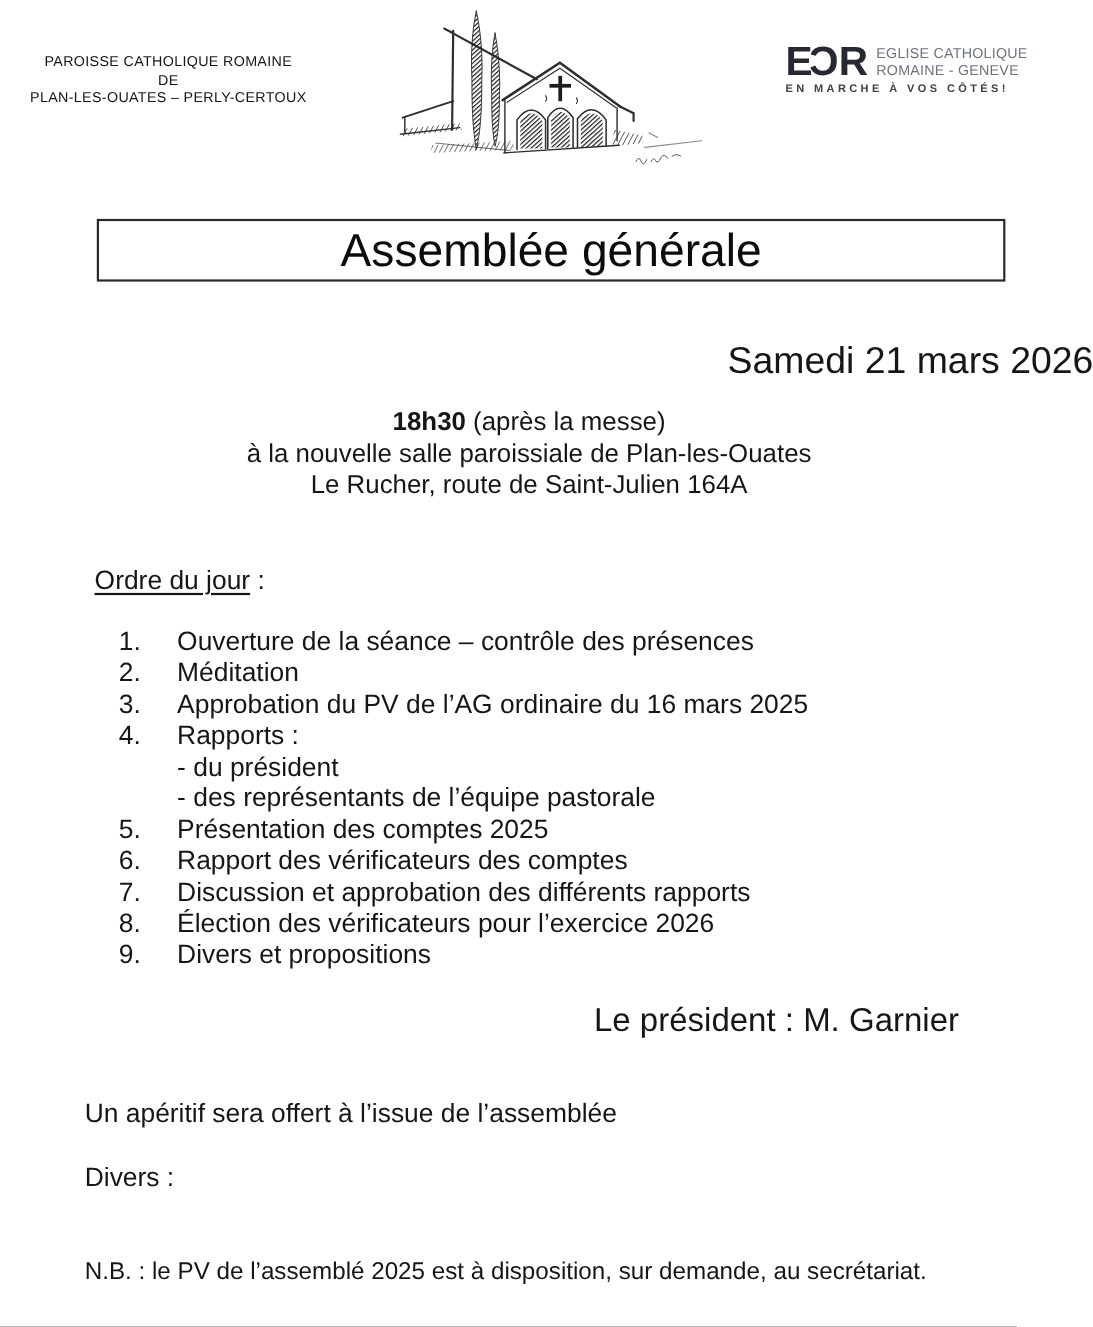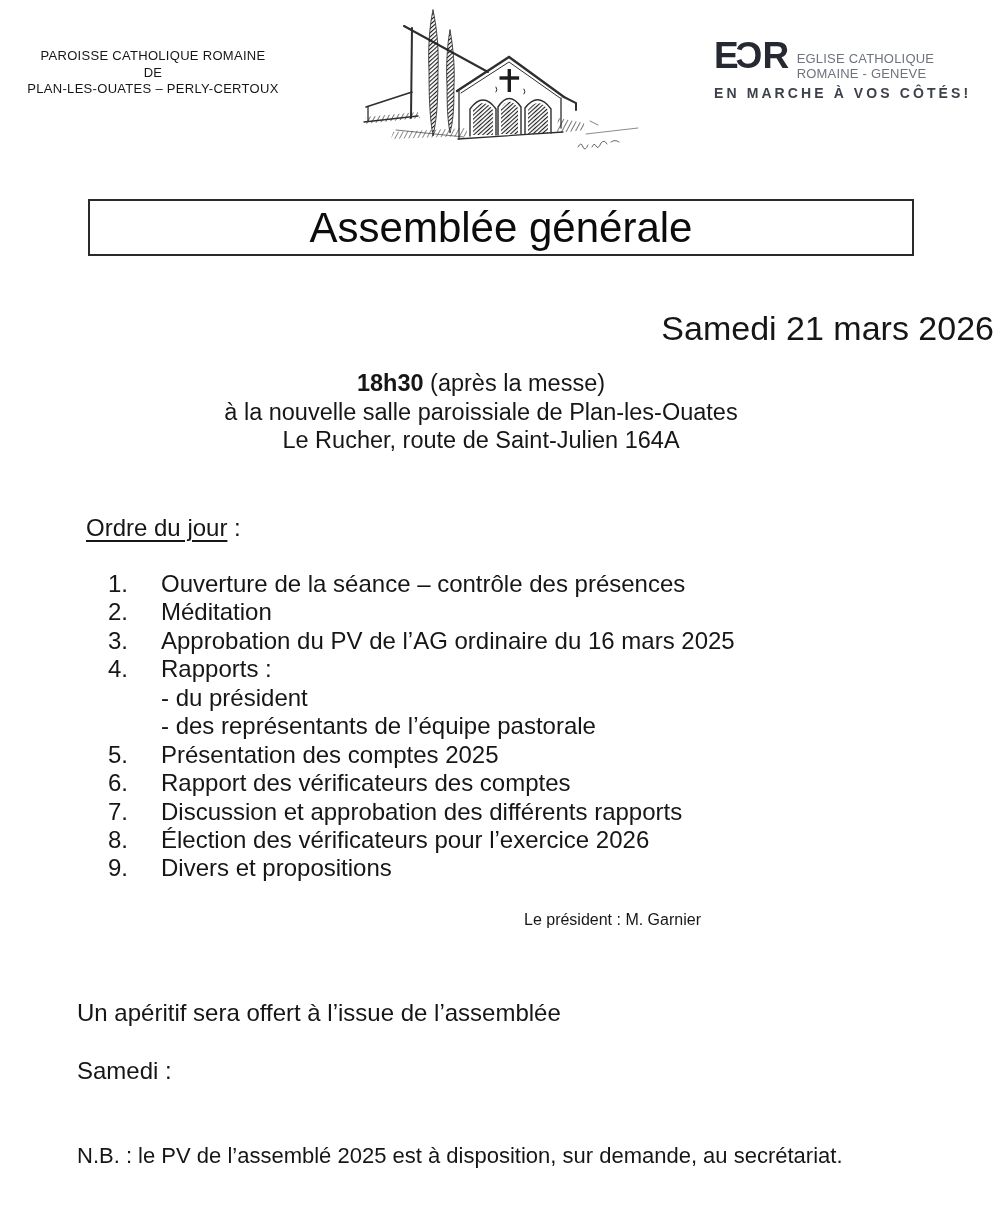--- a/index.html
+++ b/index.html
@@ -12,41 +12,41 @@
   .abs{position:absolute;}
   
   .parish{left:10px;top:48px;width:286px;text-align:center;
     font-size:13px;line-height:16.5px;letter-spacing:.3px;}
   .sketch{left:338px;top:6px;width:312px;height:148px;}
   .logo{left:714px;top:40px;width:266px;}
   .logo-row{display:flex;align-items:flex-start;}
   .logo-initials{font-size:37px;line-height:32px;font-weight:800;
     letter-spacing:-1.5px;color:#262932;}
   .logo-initials .mirror{display:inline-block;transform:scaleX(-1);}
-  .logo-org{margin-left:9px;margin-top:12px;font-size:13px;line-height:14.5px;
+  .logo-org{margin-left:9px;margin-top:2px;font-size:13px;line-height:14.5px;
     letter-spacing:.2px;color:#6e737c;font-weight:400;white-space:nowrap;}
-  .logo-tagline{margin-top:4px;font-size:14px;font-weight:700;
+  .logo-tagline{margin-top:4px;font-size:10px;font-weight:700;
     letter-spacing:3.1px;color:#3c414a;white-space:nowrap;}
   
   .title-box{left:76px;top:199px;width:822px;height:53px;
     border:2px solid #2a2a2a;display:flex;align-items:center;justify-content:center;margin-left:12px;}
   .title-box .t{font-size:42px;color:#0c0c0c;letter-spacing:0;}
   
   .date-line{left:0;top:309px;width:994px;text-align:right;font-size:34px;}
   .event-lines{left:0;top:369px;width:962px;text-align:center;
     font-size:23.5px;line-height:28.5px;}
   .b{font-weight:700;}
   
   .ordre{left:86px;top:514px;font-size:24px;}
   .u{text-decoration:underline;text-decoration-thickness:1.6px;text-underline-offset:4px;}
   .agenda{left:108px;top:570px;font-size:24px;}
   .agenda .row{display:flex;height:28.45px;line-height:28.45px;white-space:nowrap;}
   .agenda .num{width:53px;flex:0 0 53px;}
   .agenda .sub{padding-left:53px;}
-  .president{left:524px;top:911px;font-size:16px;white-space:nowrap;}
+  .president{left:540px;top:911px;font-size:30px;white-space:nowrap;}
   
   .aperitif{left:77px;top:999px;font-size:24px;white-space:nowrap;}
   .rappel{left:77px;top:1056px;display:flex;font-size:24px;line-height:29.5px;}
   .rappel .lbl{width:126px;flex:0 0 126px;}
   .nb{left:77px;top:1143px;font-size:22px;white-space:nowrap;}
 </style>
 </head>
 <body>
 
 <div class="page">
@@ -180,20 +180,20 @@
         <span class="num">9.</span>
         <span>Divers et propositions</span>
       </div>
   </div>
 
   <div class="abs president">Le président : M. Garnier</div>
 
   <div class="abs aperitif">Un apéritif sera offert à l’issue de l’assemblée</div>
 
   <div class="abs rappel">
-    <span class="lbl">Samedi :</span>
+    <span class="lbl">Divers :</span>
     <span>
     </span>
   </div>
 
   <div class="abs nb">N.B. : le PV de l’assemblé 2025 est à disposition, sur demande, au secrétariat.</div>
 
 </div>
 
 </body></html>

